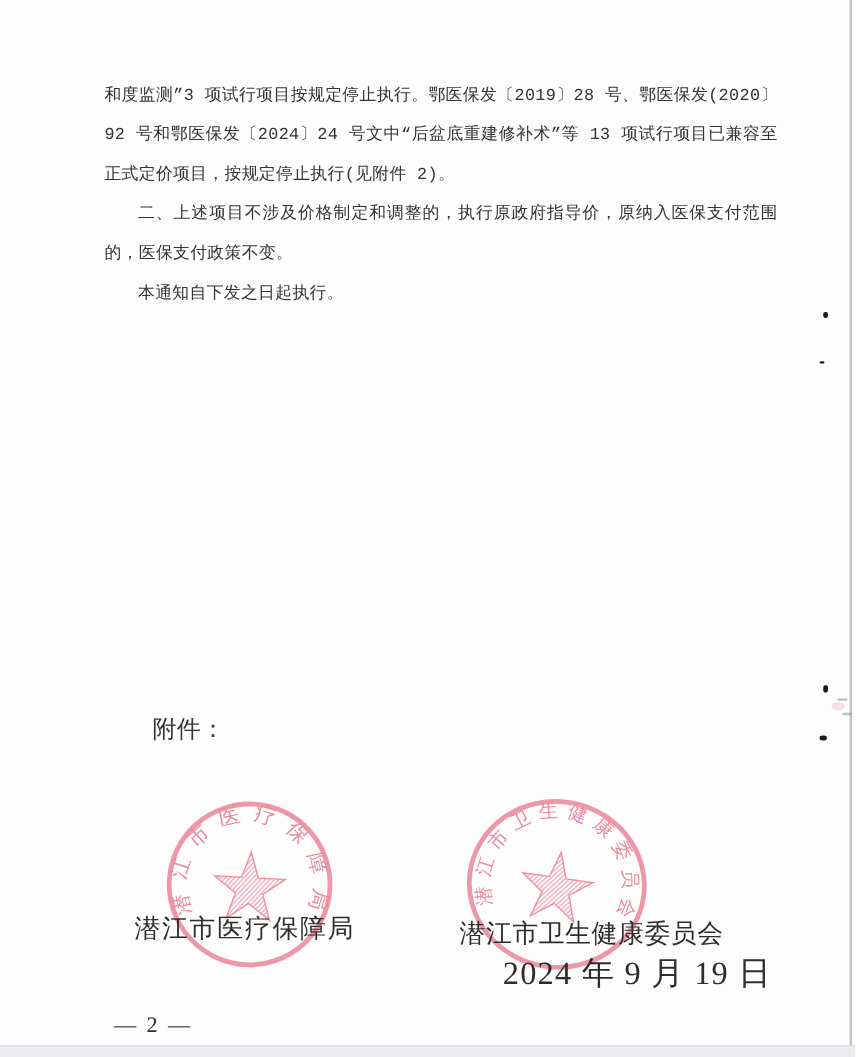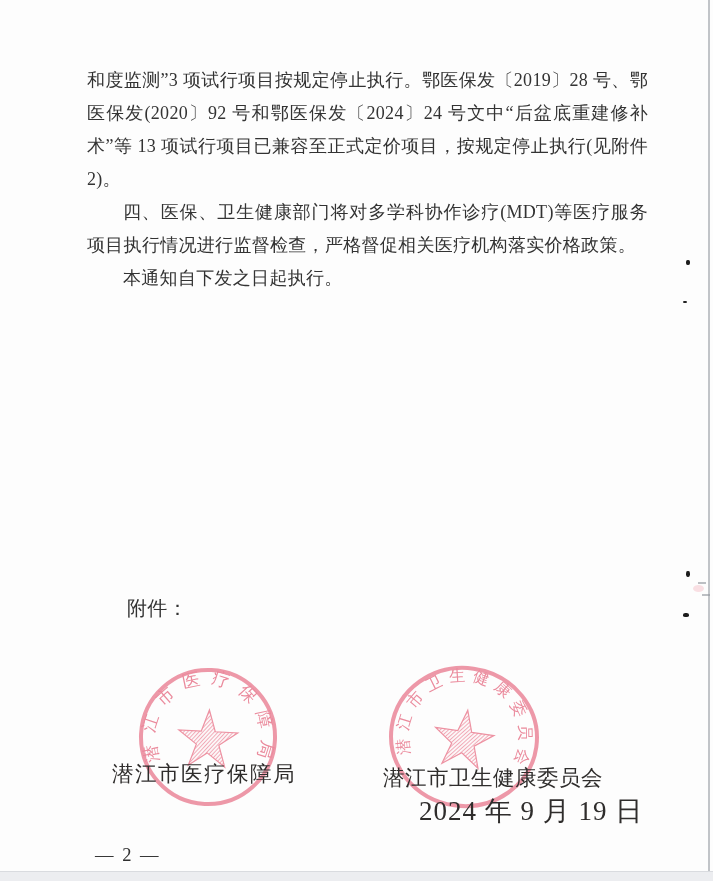--- a/index.html
+++ b/index.html
@@ -7,24 +7,25 @@
     position:relative;
     width:713px; height:881px;
     background:#fdfdfd;
     overflow:hidden;
     font-family:"Liberation Serif","DejaVu Serif",serif;
     color:#333333;
   }
   .body-text {
     position:absolute;
     left:87px; top:64px; width:561px;
-    font-size:18px; line-height:33px;
+    font-size:14px; line-height:33px;
     letter-spacing:0.3px;
     text-align:justify;
     color:#333333;
+    font-family:Liberation Mono, monospace;
   }
   .body-text p { margin:0; }
   .body-text p.indent { text-indent:2em; }
   .attachment {
     position:absolute;
     left:127px; top:592px;
     display:flex;
     font-size:20px; line-height:33px;
     letter-spacing:0.2px;
     color:#333333;
@@ -87,21 +88,21 @@
   }
   svg text { font-family:"Liberation Serif","DejaVu Serif",serif; }
 </style>
 </head>
 <body>
 
 <div class="page">
 
   <div class="body-text">
     <p>和度监测”3 项试行项目按规定停止执行。鄂医保发〔2019〕28 号、鄂医保发(2020〕92 号和鄂医保发〔2024〕24 号文中“后盆底重建修补术”等 13 项试行项目已兼容至正式定价项目，按规定停止执行(见附件 2)。</p>
-    <p class="indent">四、医保、卫生健康部门将对多学科协作诊疗(MDT)等医疗服务项目执行情况进行监督检查，严格督促相关医疗机构落实价格政策。</p>
+    <p class="indent">二、上述项目不涉及价格制定和调整的，执行原政府指导价，原纳入医保支付范围的，医保支付政策不变。</p>
     <p class="indent">本通知自下发之日起执行。</p>
   </div>
 
   <div class="attachment">
     <span class="att-label">附件：</span>
   </div>
 
   <svg class="seal seal-left" width="150" height="152" viewBox="0 0 150 152">
     <defs>
       <pattern id="hatchL" width="2.8" height="2.8" patternUnits="userSpaceOnUse" patternTransform="rotate(40)">

